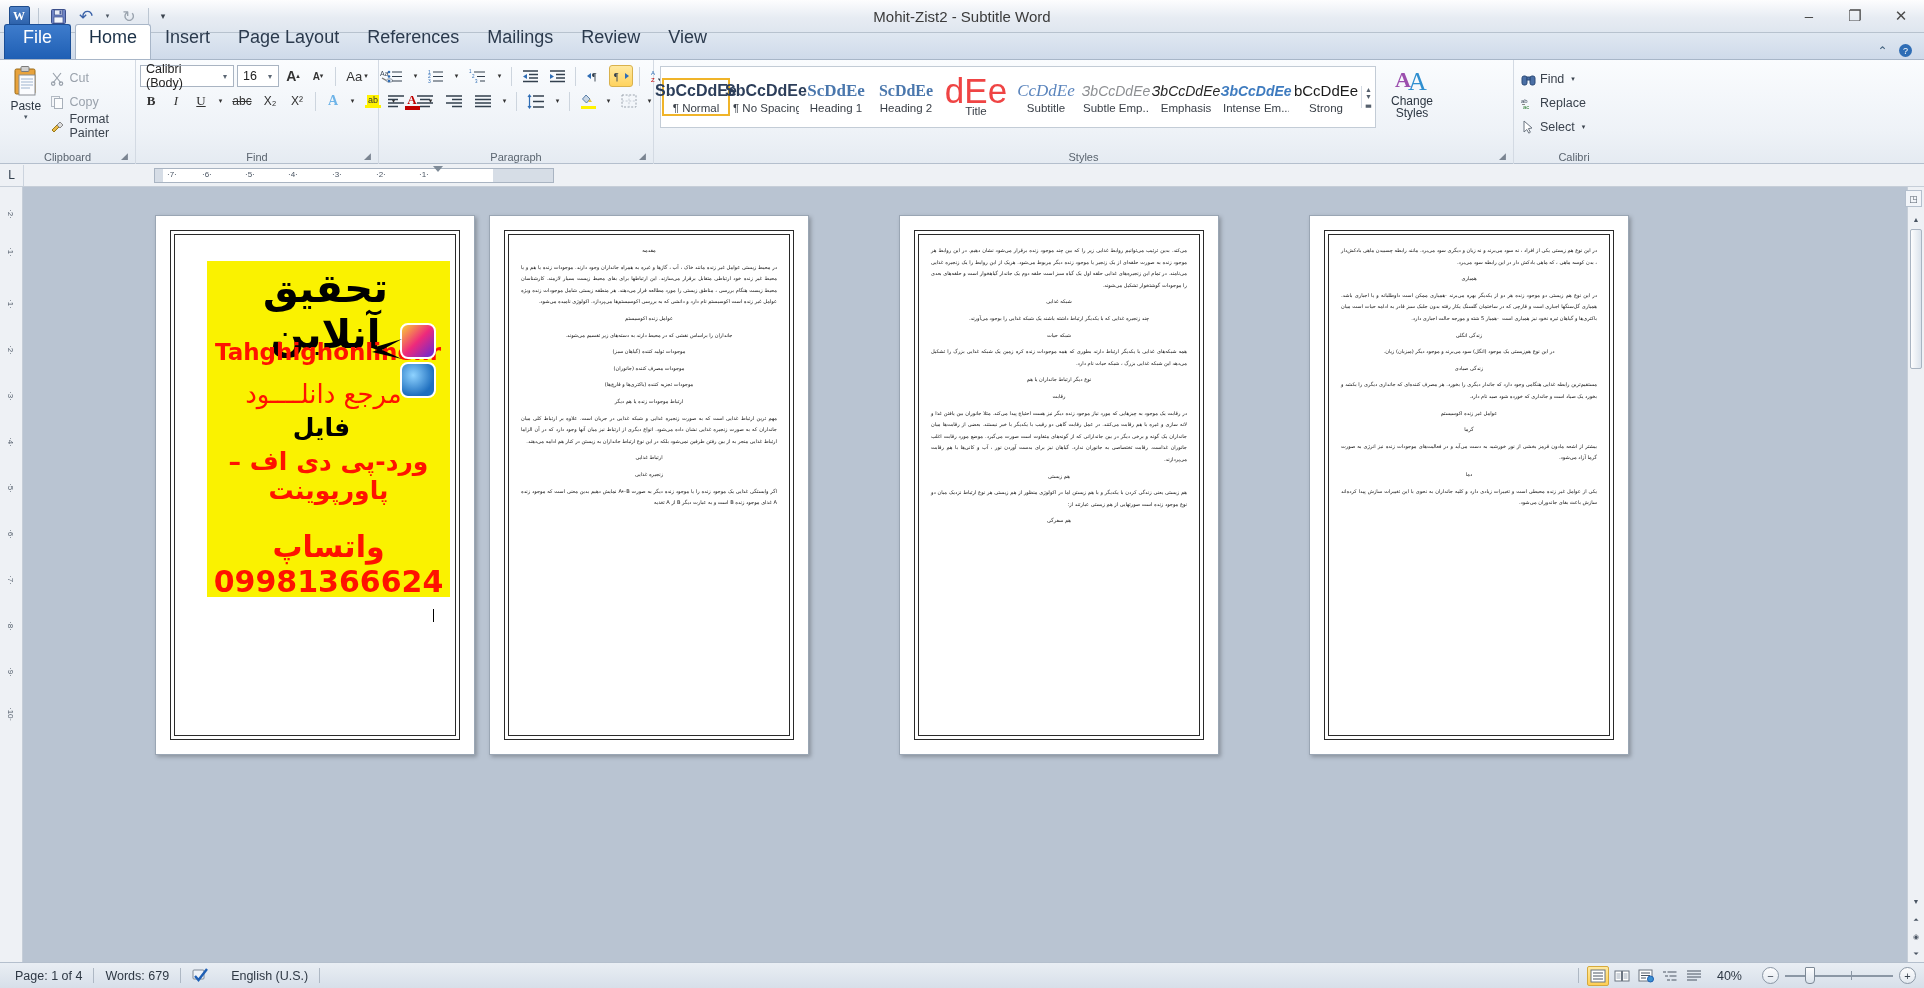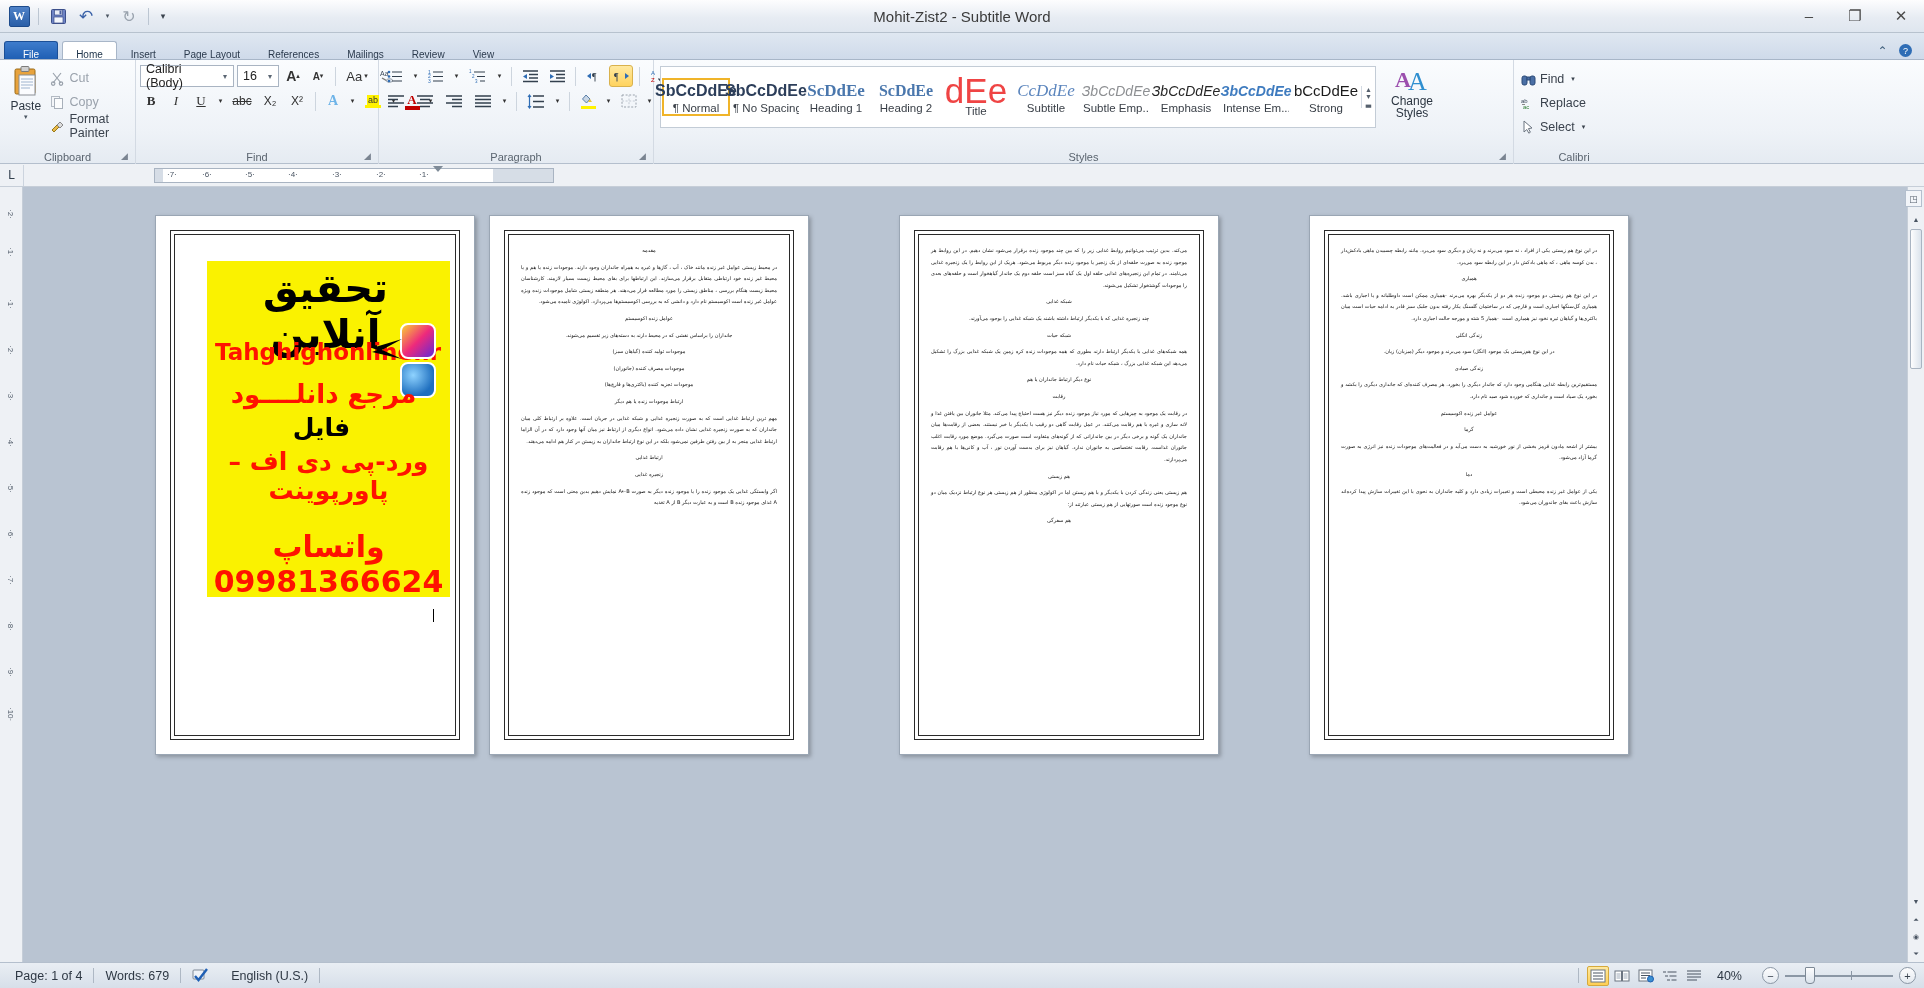--- a/index.html
+++ b/index.html
@@ -33,21 +33,21 @@
   .wc { width:46px; height:32px; display:flex;align-items:center;justify-content:center;
         color:#4a4a4a; font-size:15px; }
 
   
   .tabstrip {
     height:27px; background:linear-gradient(#dfe7f1,#cfdaea);
     display:flex; align-items:flex-end; padding-left:4px;
     border-bottom:1px solid #a8b6c8; flex:0 0 27px; position:relative;
   }
   .tab {
-    padding:0 13px; height:18px; line-height:25px; font-size:10px; color:#2b3a4d;
+    padding:0 13px; height:35px; line-height:25px; font-size:18px; color:#2b3a4d;
     border:1px solid transparent; border-bottom:none;
     border-radius:3px 3px 0 0;
   }
   .tab.file {
     background:linear-gradient(#3e7ccc,#1f5fb4); color:#fff; font-weight:normal;
     border-color:#1b4f97; margin-right:4px; padding:0 18px;
   }
   .tab.active { background:#fff; border-color:#a8b6c8; color:#1b3148; }
   .tabstrip .helpicons { margin-left:auto; display:flex; align-items:center; gap:6px; padding-right:10px; }
   .helpicon { width:17px;height:17px; color:#44637f; font-size:12px; display:flex;align-items:center;justify-content:center;}
@@ -129,21 +129,21 @@
   .ad .l1 { position:absolute; top:4px; left:0; right:6px; text-align:center; color:#000;
             font-size:40px; font-family:"DejaVu Sans", sans-serif; font-weight:bold;
             -webkit-text-stroke:0px; direction:rtl; }
   .ad .url { position:absolute; top:78px; left:8px; color:#ff1200; font-weight:bold; font-size:23px;
              font-family:"DejaVu Sans", sans-serif; }
   .ad .arrowbox { position:absolute; top:62px; right:6px; width:44px; }
   .ad .icn { width:36px;height:36px; border:2px solid #fff; border-radius:8px; margin-bottom:3px; }
   .ad .icn.insta { background:linear-gradient(135deg,#f9ce34,#ee2a7b 50%,#6228d7); }
   .ad .icn.web { background:radial-gradient(circle at 35% 35%,#8fd3ff,#1f6fbf 70%); }
   .ad .r1 { position:absolute; top:118px; left:0; right:10px; text-align:center; color:#ff1200;
-            font-size:26px; font-weight:bold; direction:rtl; font-family:"DejaVu Sans", sans-serif;}
+            font-size:26px; font-weight:normal; direction:rtl; font-family:"DejaVu Sans", sans-serif;}
   .ad .r2 { position:absolute; top:152px; left:0; right:14px; text-align:center; color:#000;
             font-size:25px; font-weight:bold; direction:rtl; font-family:"DejaVu Sans", sans-serif;}
   .ad .r3 { position:absolute; top:186px; left:0; right:0; text-align:center; color:#ff1200;
             font-size:25px; font-weight:bold; direction:rtl; font-family:"DejaVu Sans", sans-serif;}
   .ad .r4 { position:absolute; top:222px; left:0; right:0; text-align:center; color:#000;
             font-size:28px; font-weight:bold; direction:rtl; font-family:"DejaVu Sans", sans-serif;}
   .ad .r5 { position:absolute; top:268px; left:0; right:0; text-align:center; color:#ff1200;
             font-size:30px; font-weight:bold; direction:rtl; font-family:"DejaVu Sans", sans-serif;}
   .caret { position:absolute; width:1px; height:13px; background:#000; }
 

